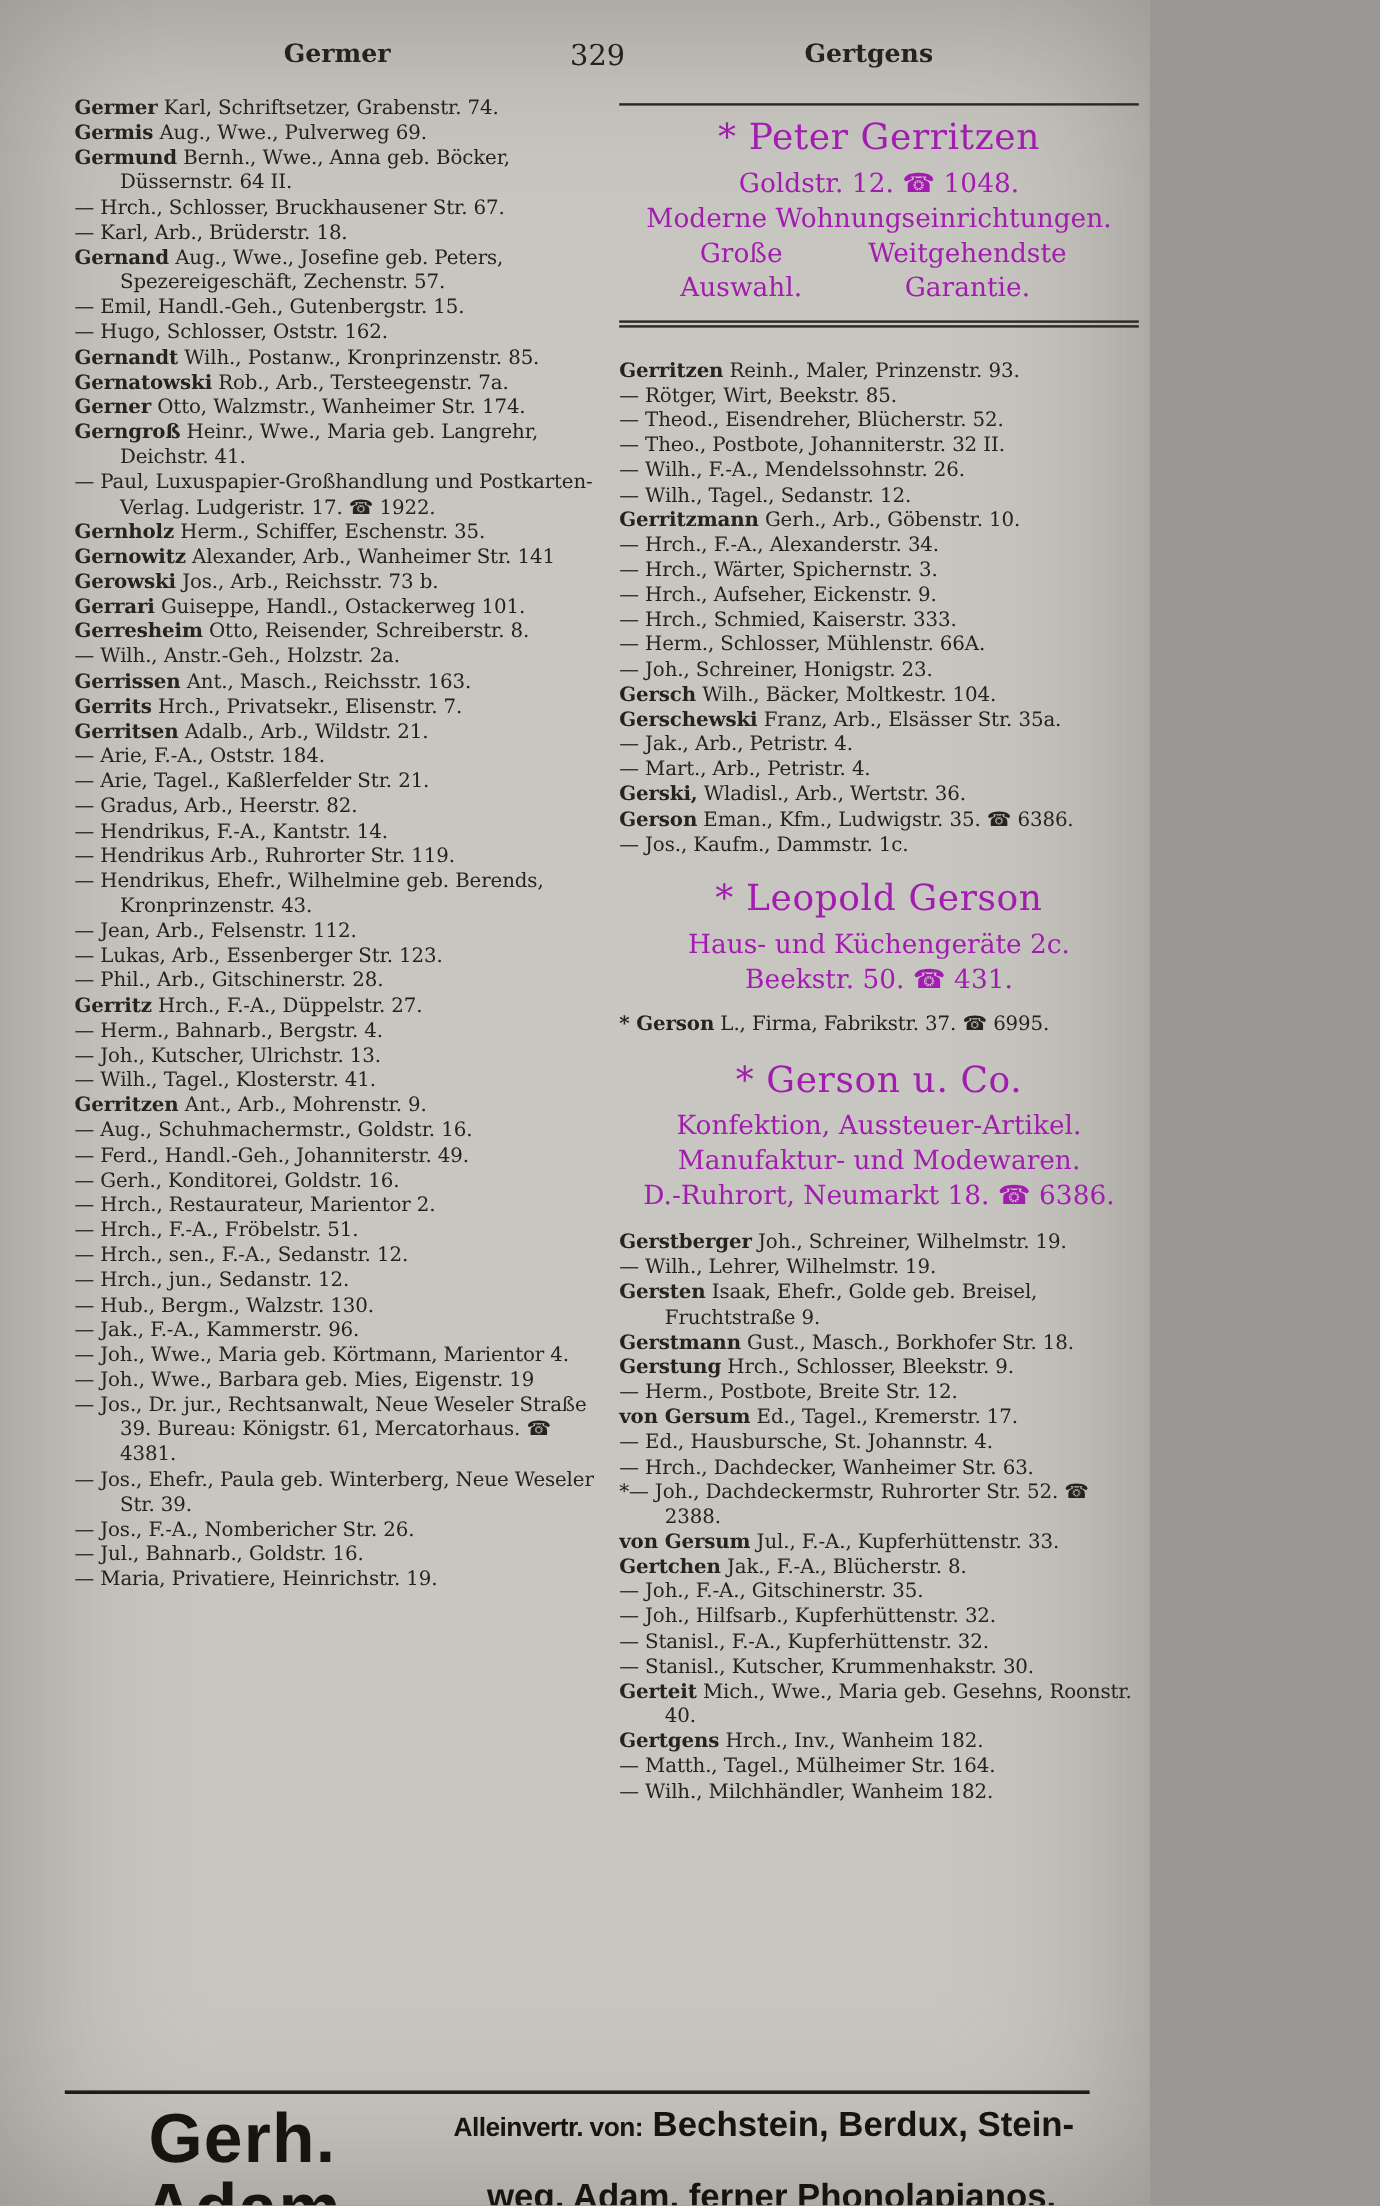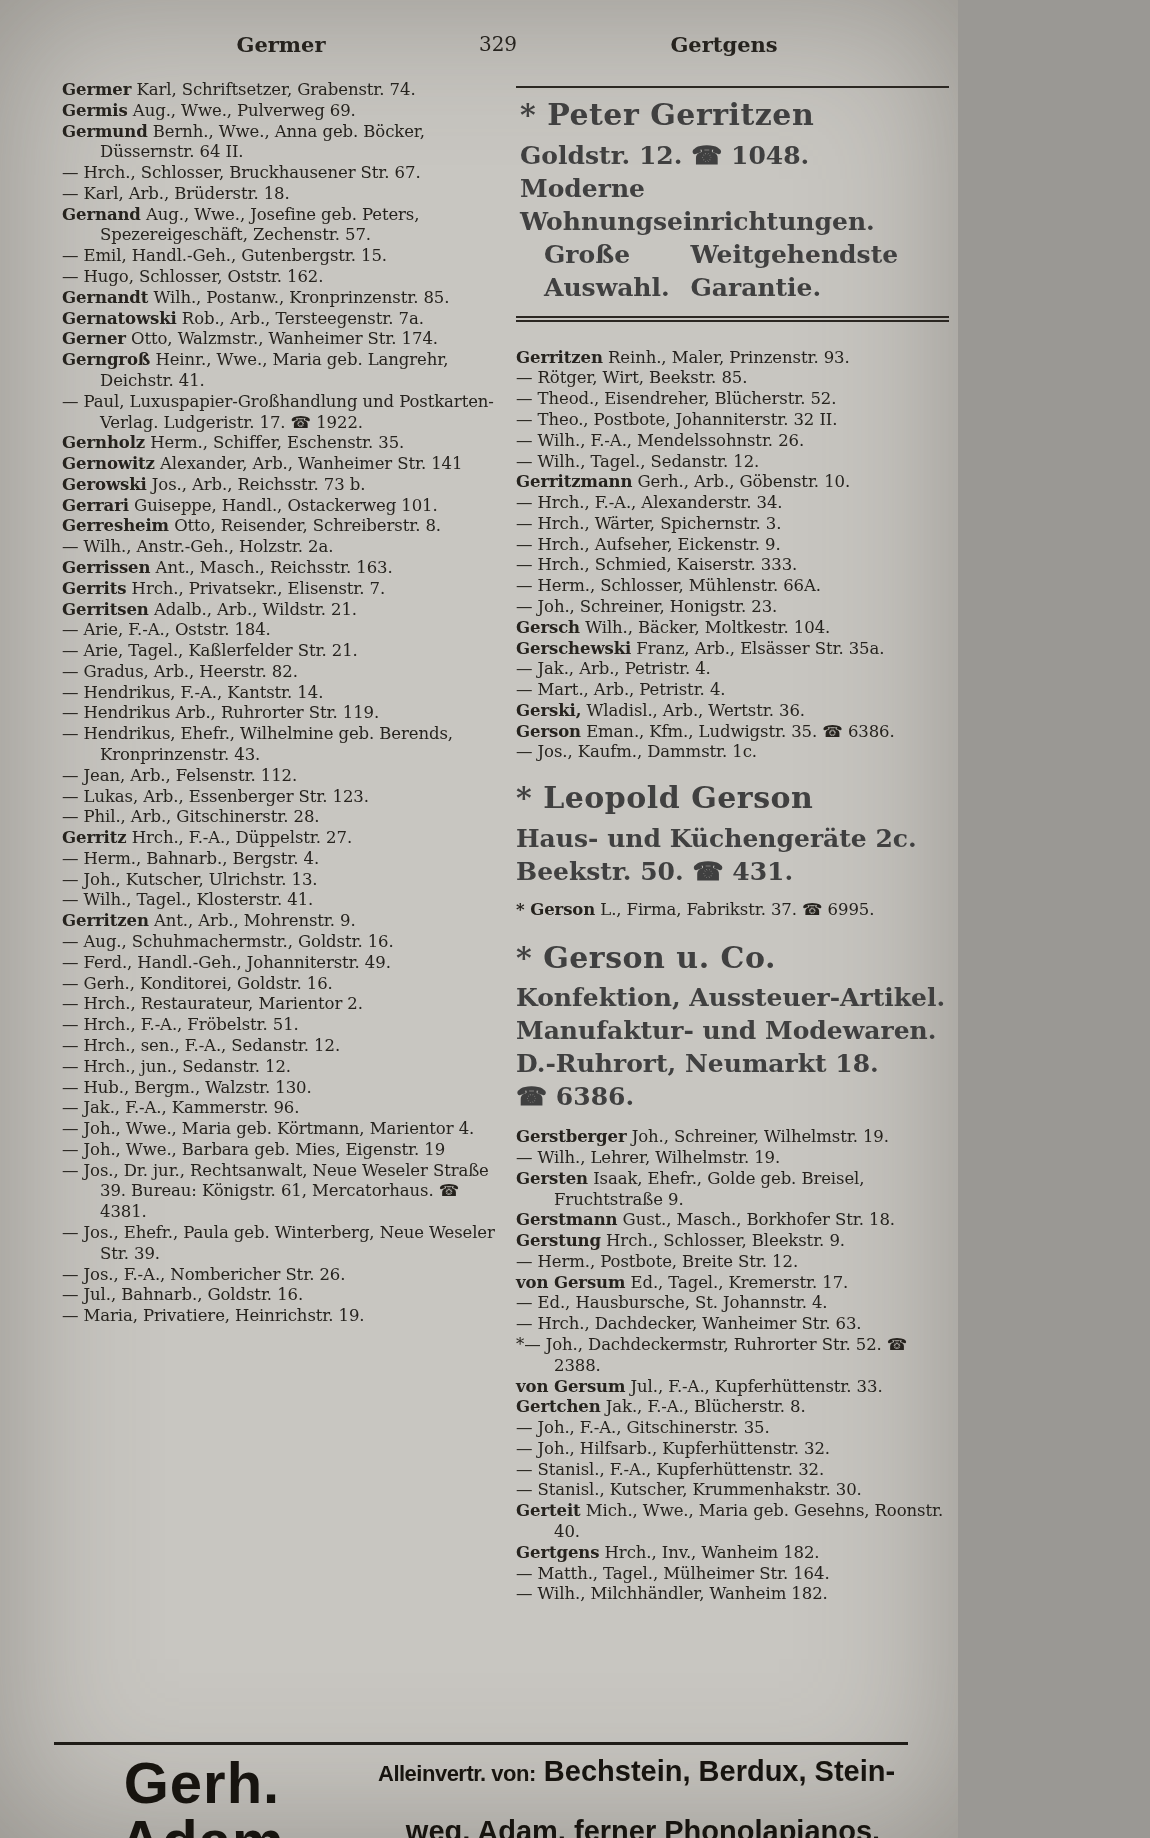--- a/index.html
+++ b/index.html
@@ -11,42 +11,42 @@
     font-family:"DejaVu Serif","Liberation Serif",serif;
     color:#26231e;
   }
   .page::before{
     content:"";position:absolute;inset:0;pointer-events:none;
     box-shadow:inset 0 0 150px rgba(75,70,62,.42);
   }
   
   .page-header{position:absolute;top:32px;left:0;right:0;height:30px;}
   .hdr-left{position:absolute;left:62px;width:438px;text-align:center;font-weight:bold;font-size:21px;}
-  .hdr-center{position:absolute;left:438px;width:120px;text-align:center;font-size:20px;}
+  .hdr-center{position:absolute;left:438px;width:120px;text-align:center;font-size:24px;}
   .hdr-right{position:absolute;left:520px;width:408px;text-align:center;font-weight:bold;font-size:21px;}
   
   .col{position:absolute;}
   .col-left{left:62px;top:80px;width:438px;}
   .col-right{left:516px;top:86px;width:433px;}
   .entry{
     font-size:16.5px;line-height:1.26;
     padding-left:38px;text-indent:-38px;
     letter-spacing:-0.1px;
   }
   .entry .lead{font-weight:bold;}
   
-  .ad{text-align:left;font-weight:bold;color:#404040;}
+  .ad{text-align:center;font-weight:normal;color:#a21caf;}
   .ad-boxed{
     border-top:2px solid #2b2722;
     border-bottom:6px double #2b2722;
     padding:10px 4px 12px;
     margin:0 0 26px 0;
   }
   .ad-title{font-size:30px;line-height:1.12;margin-bottom:7px;letter-spacing:.5px;}
-  .ad-line{font-size:25px;line-height:1.32;}
+  .ad-line{font-size:22px;line-height:1.32;}
   .ad-line .phone{white-space:nowrap;}
   .spread{display:flex;justify-content:space-between;padding:0 24px;}
   .ad-plain-1{margin:18px 0 12px 0;}
   .ad-plain-2{margin:20px 0 14px 0;}
   .entries-gap{margin-bottom:10px;}
   .single-line-group{margin:6px 0 4px 0;}
   
   .bottom-ad{
     position:absolute;left:54px;right:50px;top:1742px;
     border-top:3px solid #1f1c17;

